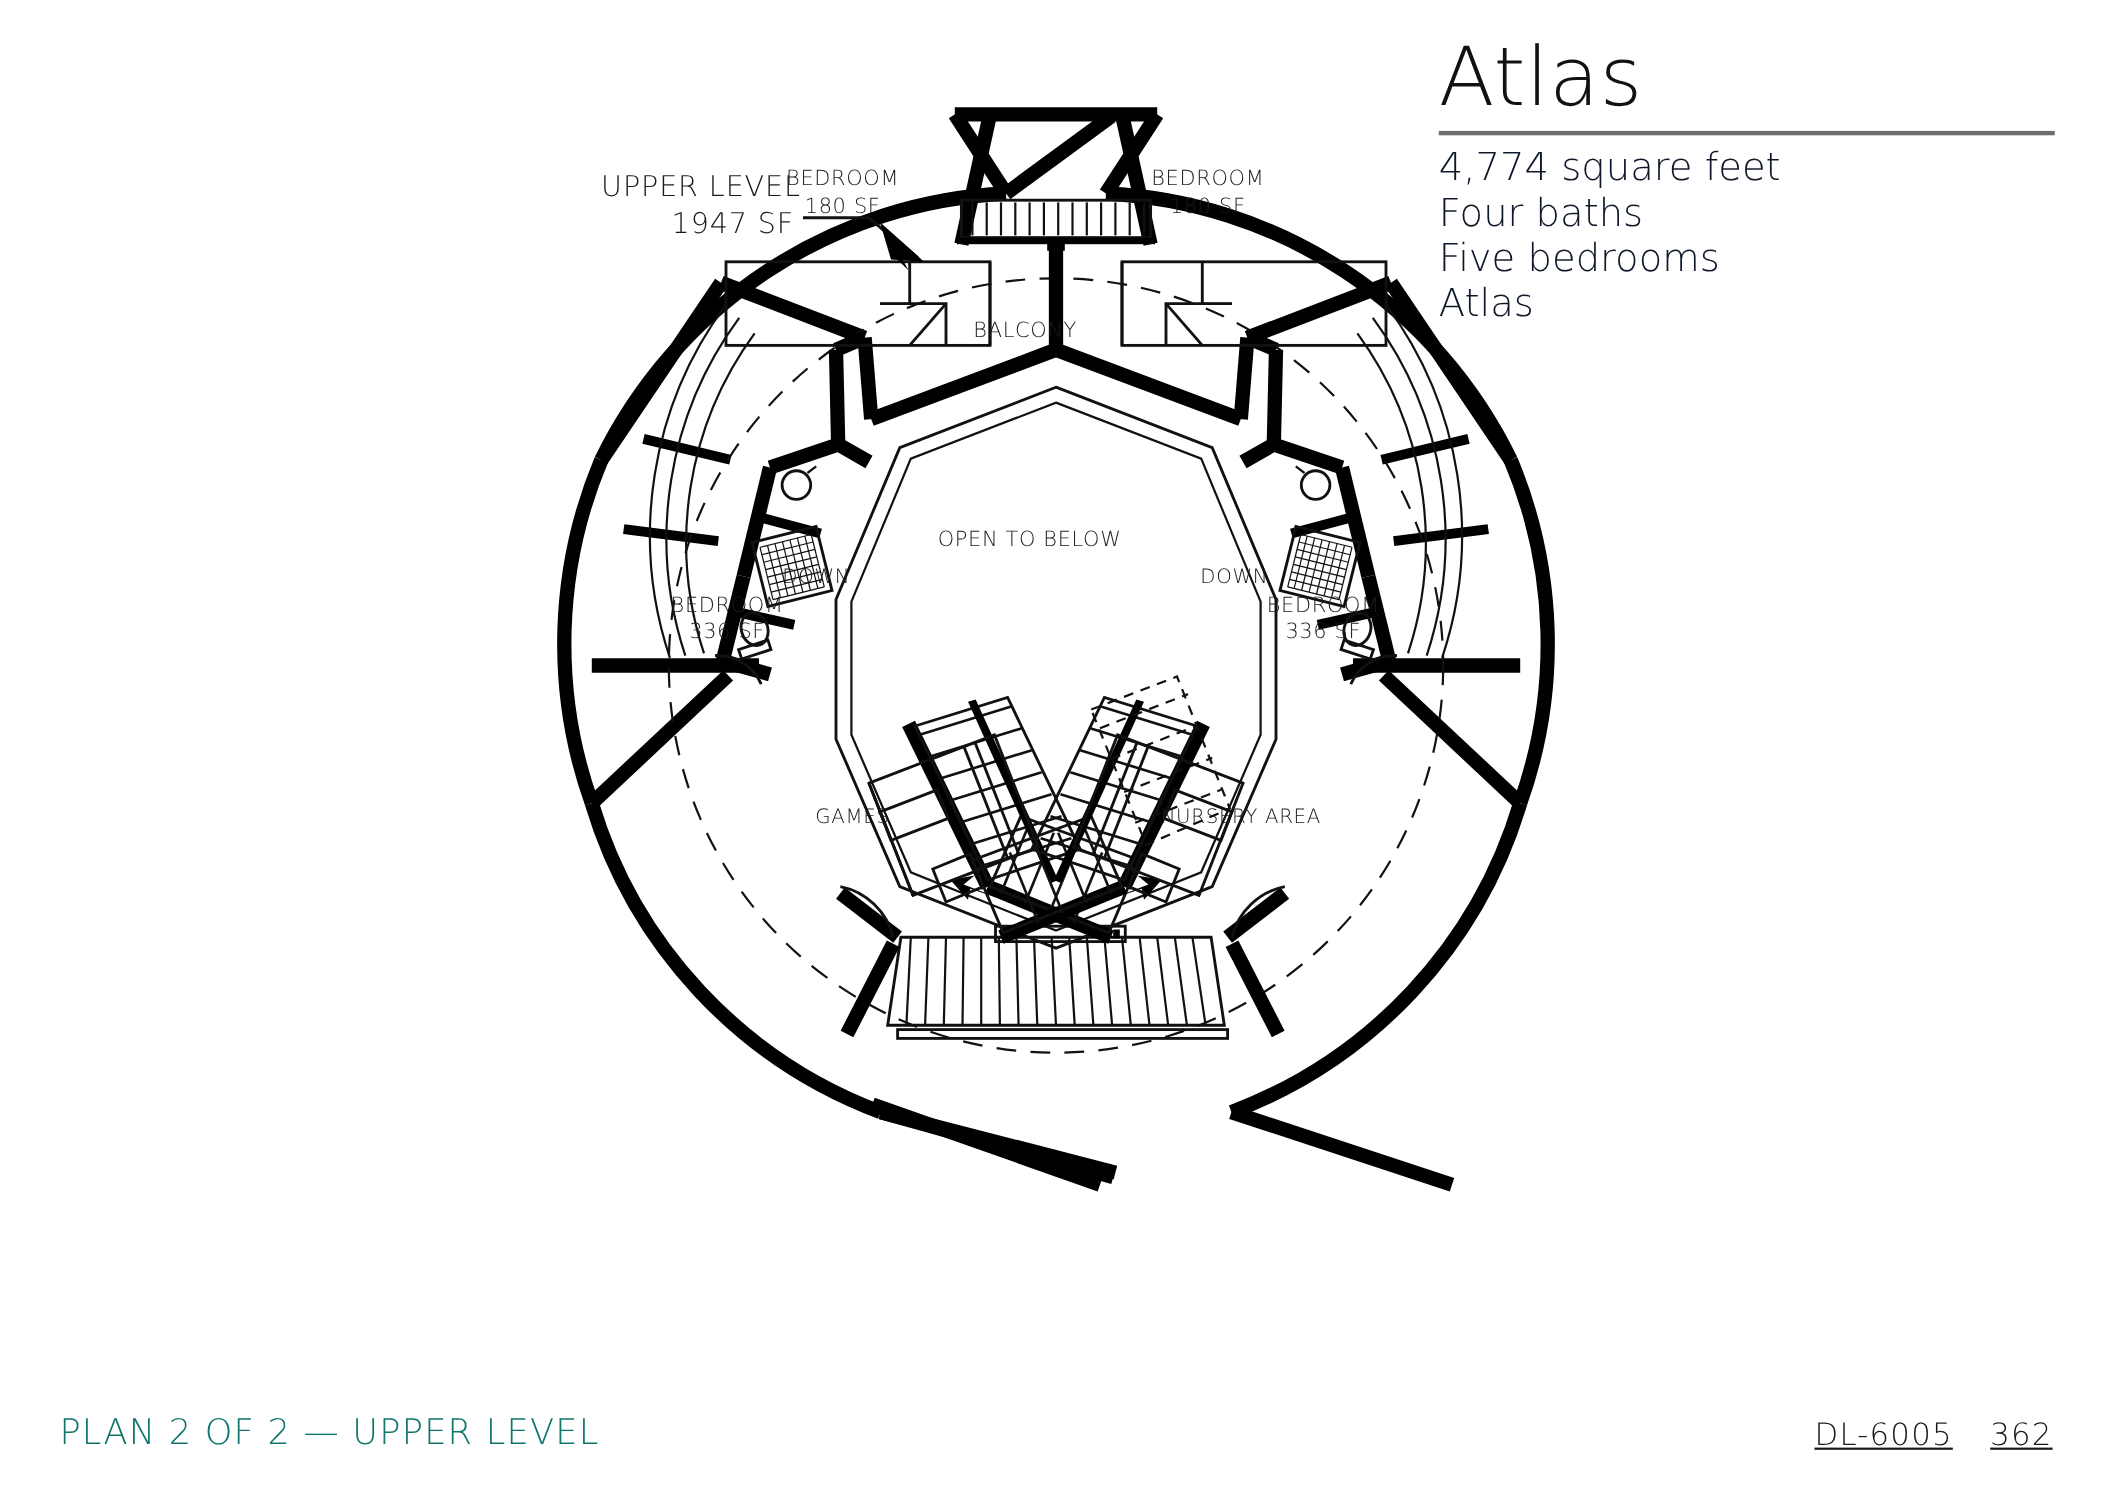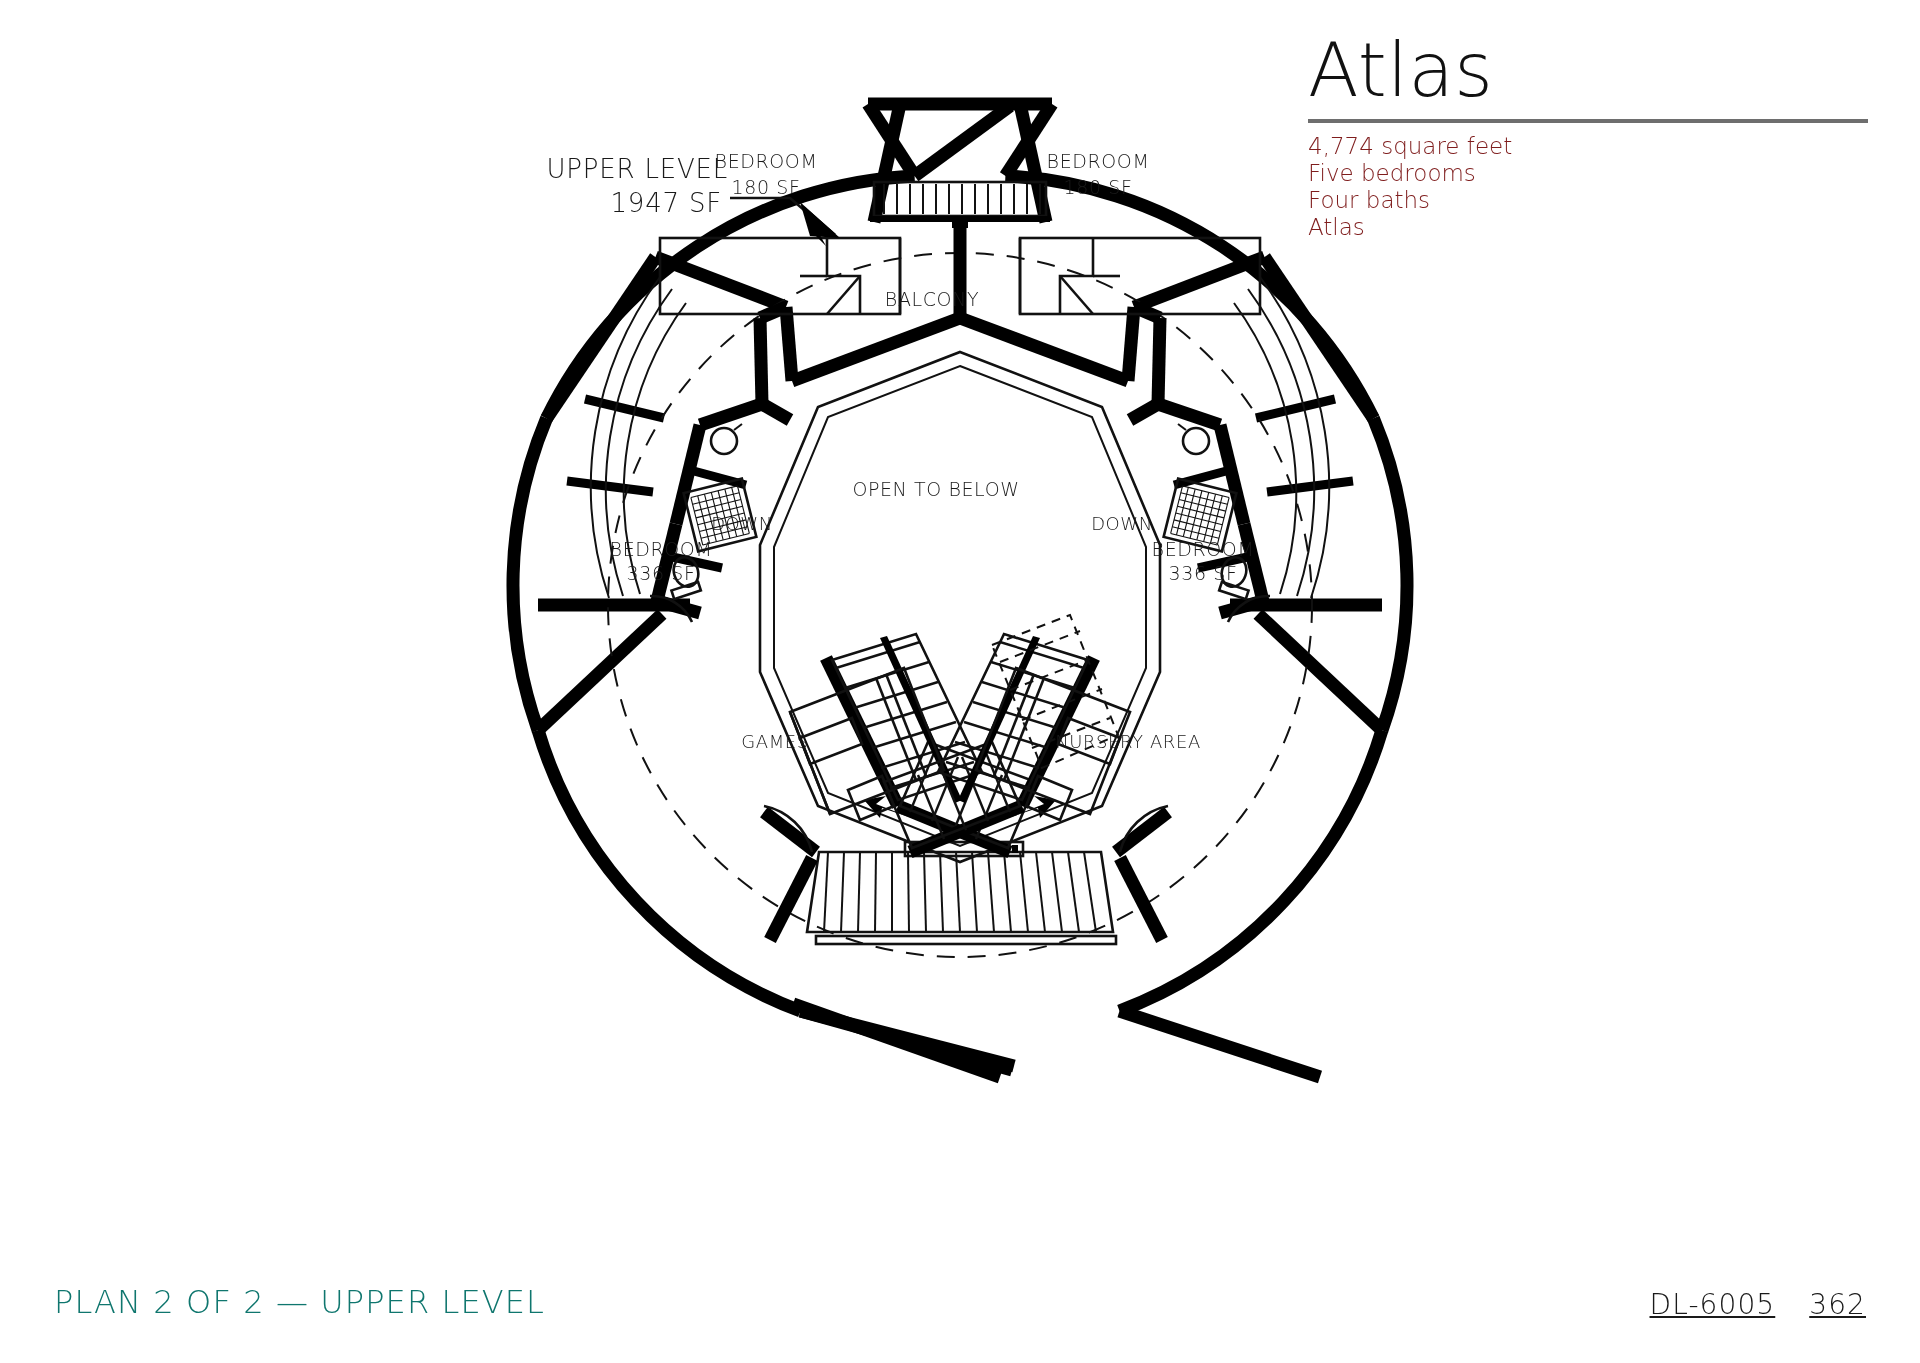--- a/index.html
+++ b/index.html
@@ -36,23 +36,23 @@
   }
   #title-rule {
     height: 4px;
     background: #6e6e6e;
     margin: 12px 0 10px 0;
     width: 100%;
   }
   .spec-line {
     font-family: "DejaVu Sans", sans-serif;
     font-weight: 300;
-    font-size: 23px;
+    font-size: 35px;
     line-height: 1.18;
-    color: #7f1d1d;
+    color: #0f172a;
   }
 
   
   #footer-left {
     position: absolute;
     left: 54px;
     bottom: 42px;
     font-family: "DejaVu Sans", sans-serif;
     font-weight: 300;
     font-size: 32px;
@@ -105,22 +105,22 @@
   .dash-fine   { fill: none; stroke: #111; stroke-width: 2; stroke-dasharray: 9 7; }
   .solidblk    { fill: #000; stroke: none; }
 </style>
 </head>
 <body>
 
 <div id="title-block">
   <div id="plan-name">Atlas</div>
   <div id="title-rule"></div>
   <div class="spec-line">4,774 square feet</div>
+  <div class="spec-line">Four baths</div>
   <div class="spec-line">Five bedrooms</div>
-  <div class="spec-line">Four baths</div>
   <div class="spec-line">Atlas</div>
 </div>
 
 <div id="footer-left">PLAN 2 OF 2 — UPPER LEVEL</div>
 <div id="footer-right">
   <span class="code">DL-6005</span><span>362</span>
 </div>
 
 <svg id="plan-drawing" viewBox="0 0 1920 1363">
 

